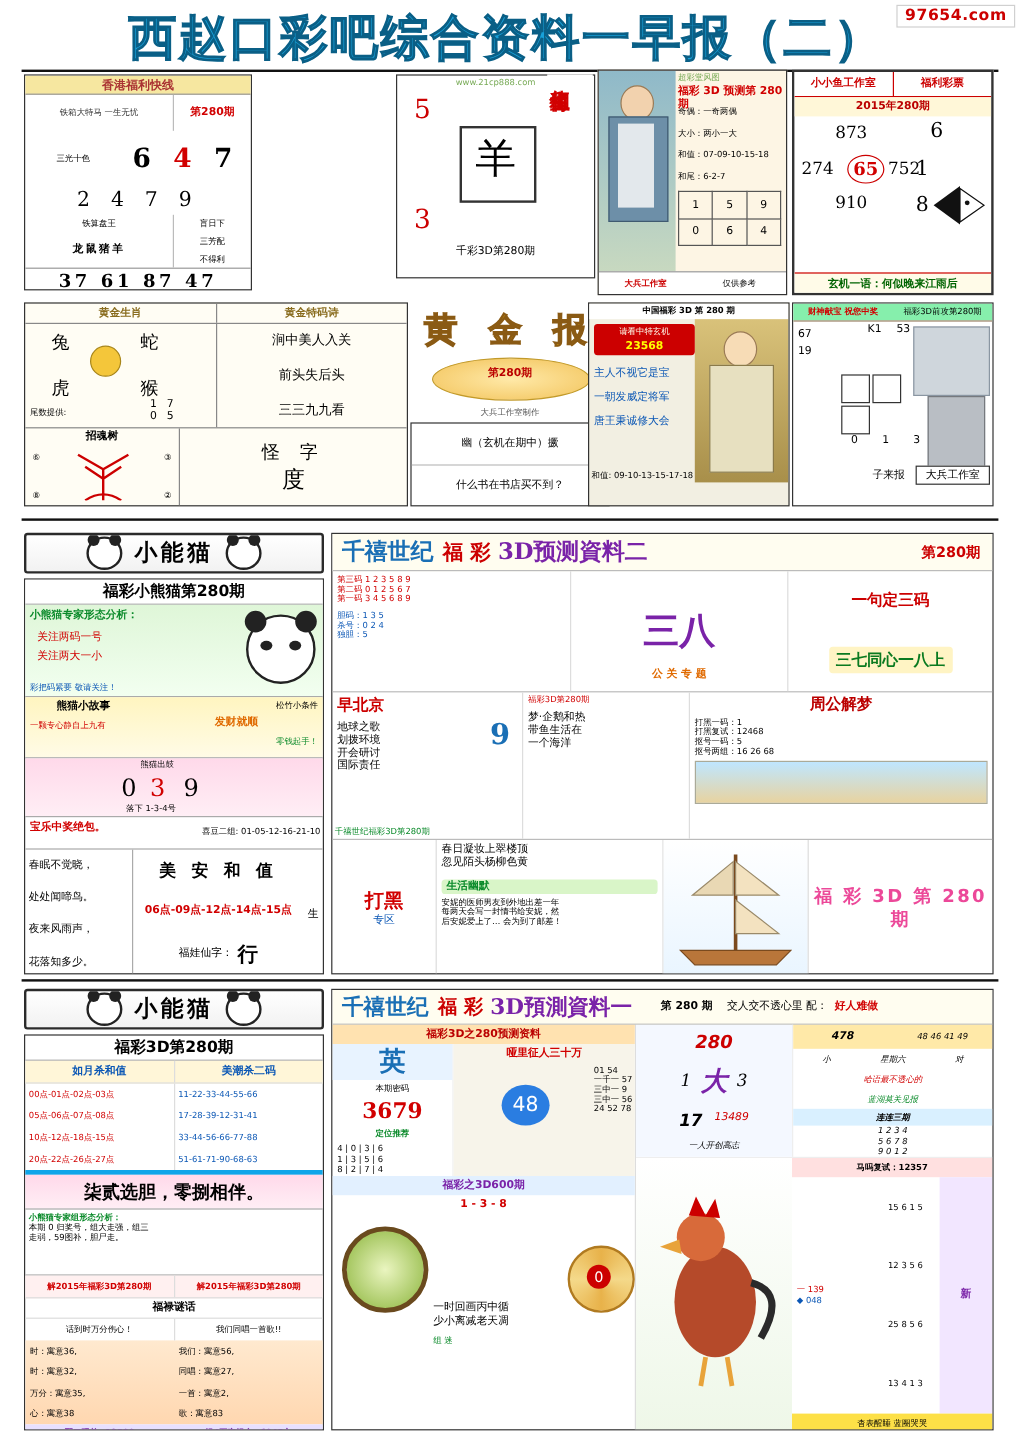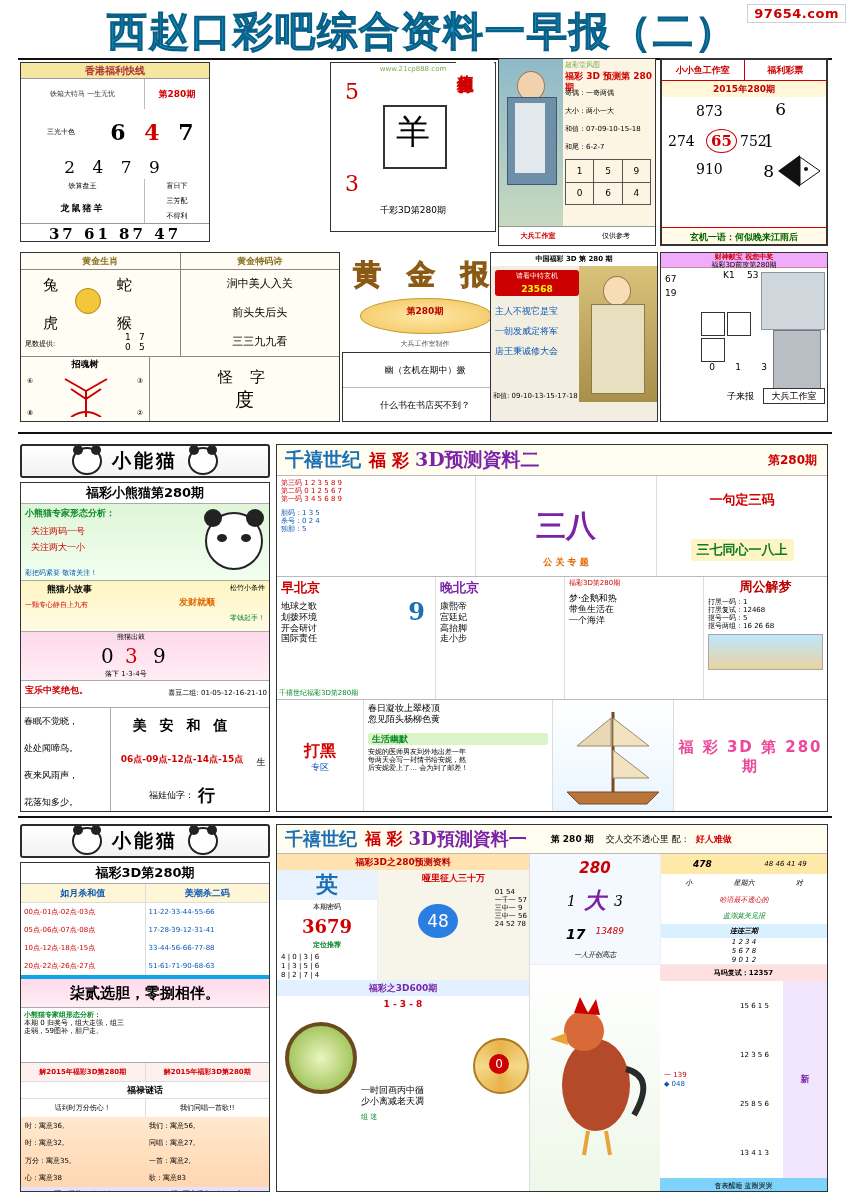--- a/index.html
+++ b/index.html
@@ -260,21 +260,21 @@
         <div class="ctr sm bold" style="height:13px;color:#ff0;">23568</div>
       </div>
       <div class="sm" style="position:absolute;left:4px;top:40px;color:#0b57b5;">主人不视它是宝</div>
       <div class="sm" style="position:absolute;left:4px;top:60px;color:#0b57b5;">一朝发威定将军</div>
       <div class="sm" style="position:absolute;left:4px;top:80px;color:#0b57b5;">唐王秉诚修大会</div>
       <div class="tiny" style="position:absolute;left:2px;bottom:2px;">和值: 09-10-13-15-17-18</div>
     </div>
   </div>
 
   <div class="panel bd" style="left:660px;top:252px;width:168px;height:170px;background:#fff;">
-    <div style="display:flex;height:14px;background:#f0abfc;border-bottom:1px solid #c88;flex-direction:column;">
+    <div style="display:flex;height:14px;background:#86efac;border-bottom:1px solid #c88;">
       <div class="ctr tiny bold red" style="flex:1;">财神献宝 祝您中奖</div>
       <div class="ctr tiny" style="flex:1;">福彩3D前攻第280期</div>
     </div>
     <div style="position:relative;height:136px;">
       <div class="sm" style="position:absolute;left:4px;top:6px;">67</div>
       <div class="sm" style="position:absolute;left:62px;top:2px;">K1</div>
       <div class="sm" style="position:absolute;left:86px;top:2px;">53</div>
       <div class="sm" style="position:absolute;left:4px;top:20px;">19</div>
       <div style="position:absolute;left:100px;top:4px;width:62px;height:56px;background:#cfd6dc;border:1px solid #8a96a2;"></div>
       <div style="position:absolute;left:40px;top:44px;width:22px;height:22px;border:1px solid #333;"></div>
@@ -379,27 +379,20 @@
 
     <div style="display:flex;height:122px;border-bottom:1px solid #bbb;">
       <div class="col" style="width:150px;padding:2px 4px;border-right:1px solid #ddd;position:relative;">
         <div class="bold" style="font-size:13px;color:#c00;">早北京</div>
         <div class="sm" style="margin-top:4px;">地球之歌</div>
         <div class="sm">划拨环境</div>
         <div class="sm">开会研讨</div>
         <div class="sm">国际责任</div>
         <div class="serif bold" style="position:absolute;right:10px;top:20px;font-size:24px;color:#1a6fb5;">9</div>
         <div class="tiny green" style="position:absolute;left:2px;bottom:2px;">千禧世纪福彩3D第280期</div>
-      </div>
-      <div class="col" style="width:120px;padding:2px 4px;border-right:1px solid #ddd;">
-        <div class="bold" style="font-size:13px;color:#7a23a8;">晚北京</div>
-        <div class="sm" style="margin-top:4px;">康熙帝</div>
-        <div class="sm">宫廷妃</div>
-        <div class="sm">高抬脚</div>
-        <div class="sm">走小步</div>
       </div>
       <div class="col" style="width:130px;padding:2px 4px;border-right:1px solid #ddd;">
         <div class="tiny red">福彩3D第280期</div>
         <div class="sm" style="margin-top:6px;">梦·企鹅和热</div>
         <div class="sm">带鱼生活在</div>
         <div class="sm">一个海洋</div>
       </div>
       <div class="col" style="flex:1;padding:2px 4px;">
         <div class="bold ctr" style="font-size:13px;color:#b00;height:16px;">周公解梦</div>
         <div class="tiny" style="margin-top:3px;">打黑一码：1</div>
@@ -613,20 +606,20 @@
               <div class="col" style="flex:1;justify-content:space-around;align-items:center;">
                 <div class="tiny">15 6 1 5</div>
                 <div class="tiny">12 3 5 6</div>
                 <div class="tiny">25 8 5 6</div>
                 <div class="tiny">13 4 1 3</div>
               </div>
               <div class="col ctr" style="width:44px;background:#f2e6ff;">
                 <div class="sm bold purple">新</div>
               </div>
             </div>
-            <div class="ctr tiny" style="height:16px;background:#7dd3fc;">杳表醒睡 蓝圈哭哭</div>
+            <div class="ctr tiny" style="height:16px;background:#fde047;">杳表醒睡 蓝圈哭哭</div>
           </div>
         </div>
       </div>
     </div>
   </div>
 
 </div>
 
 </body></html>

